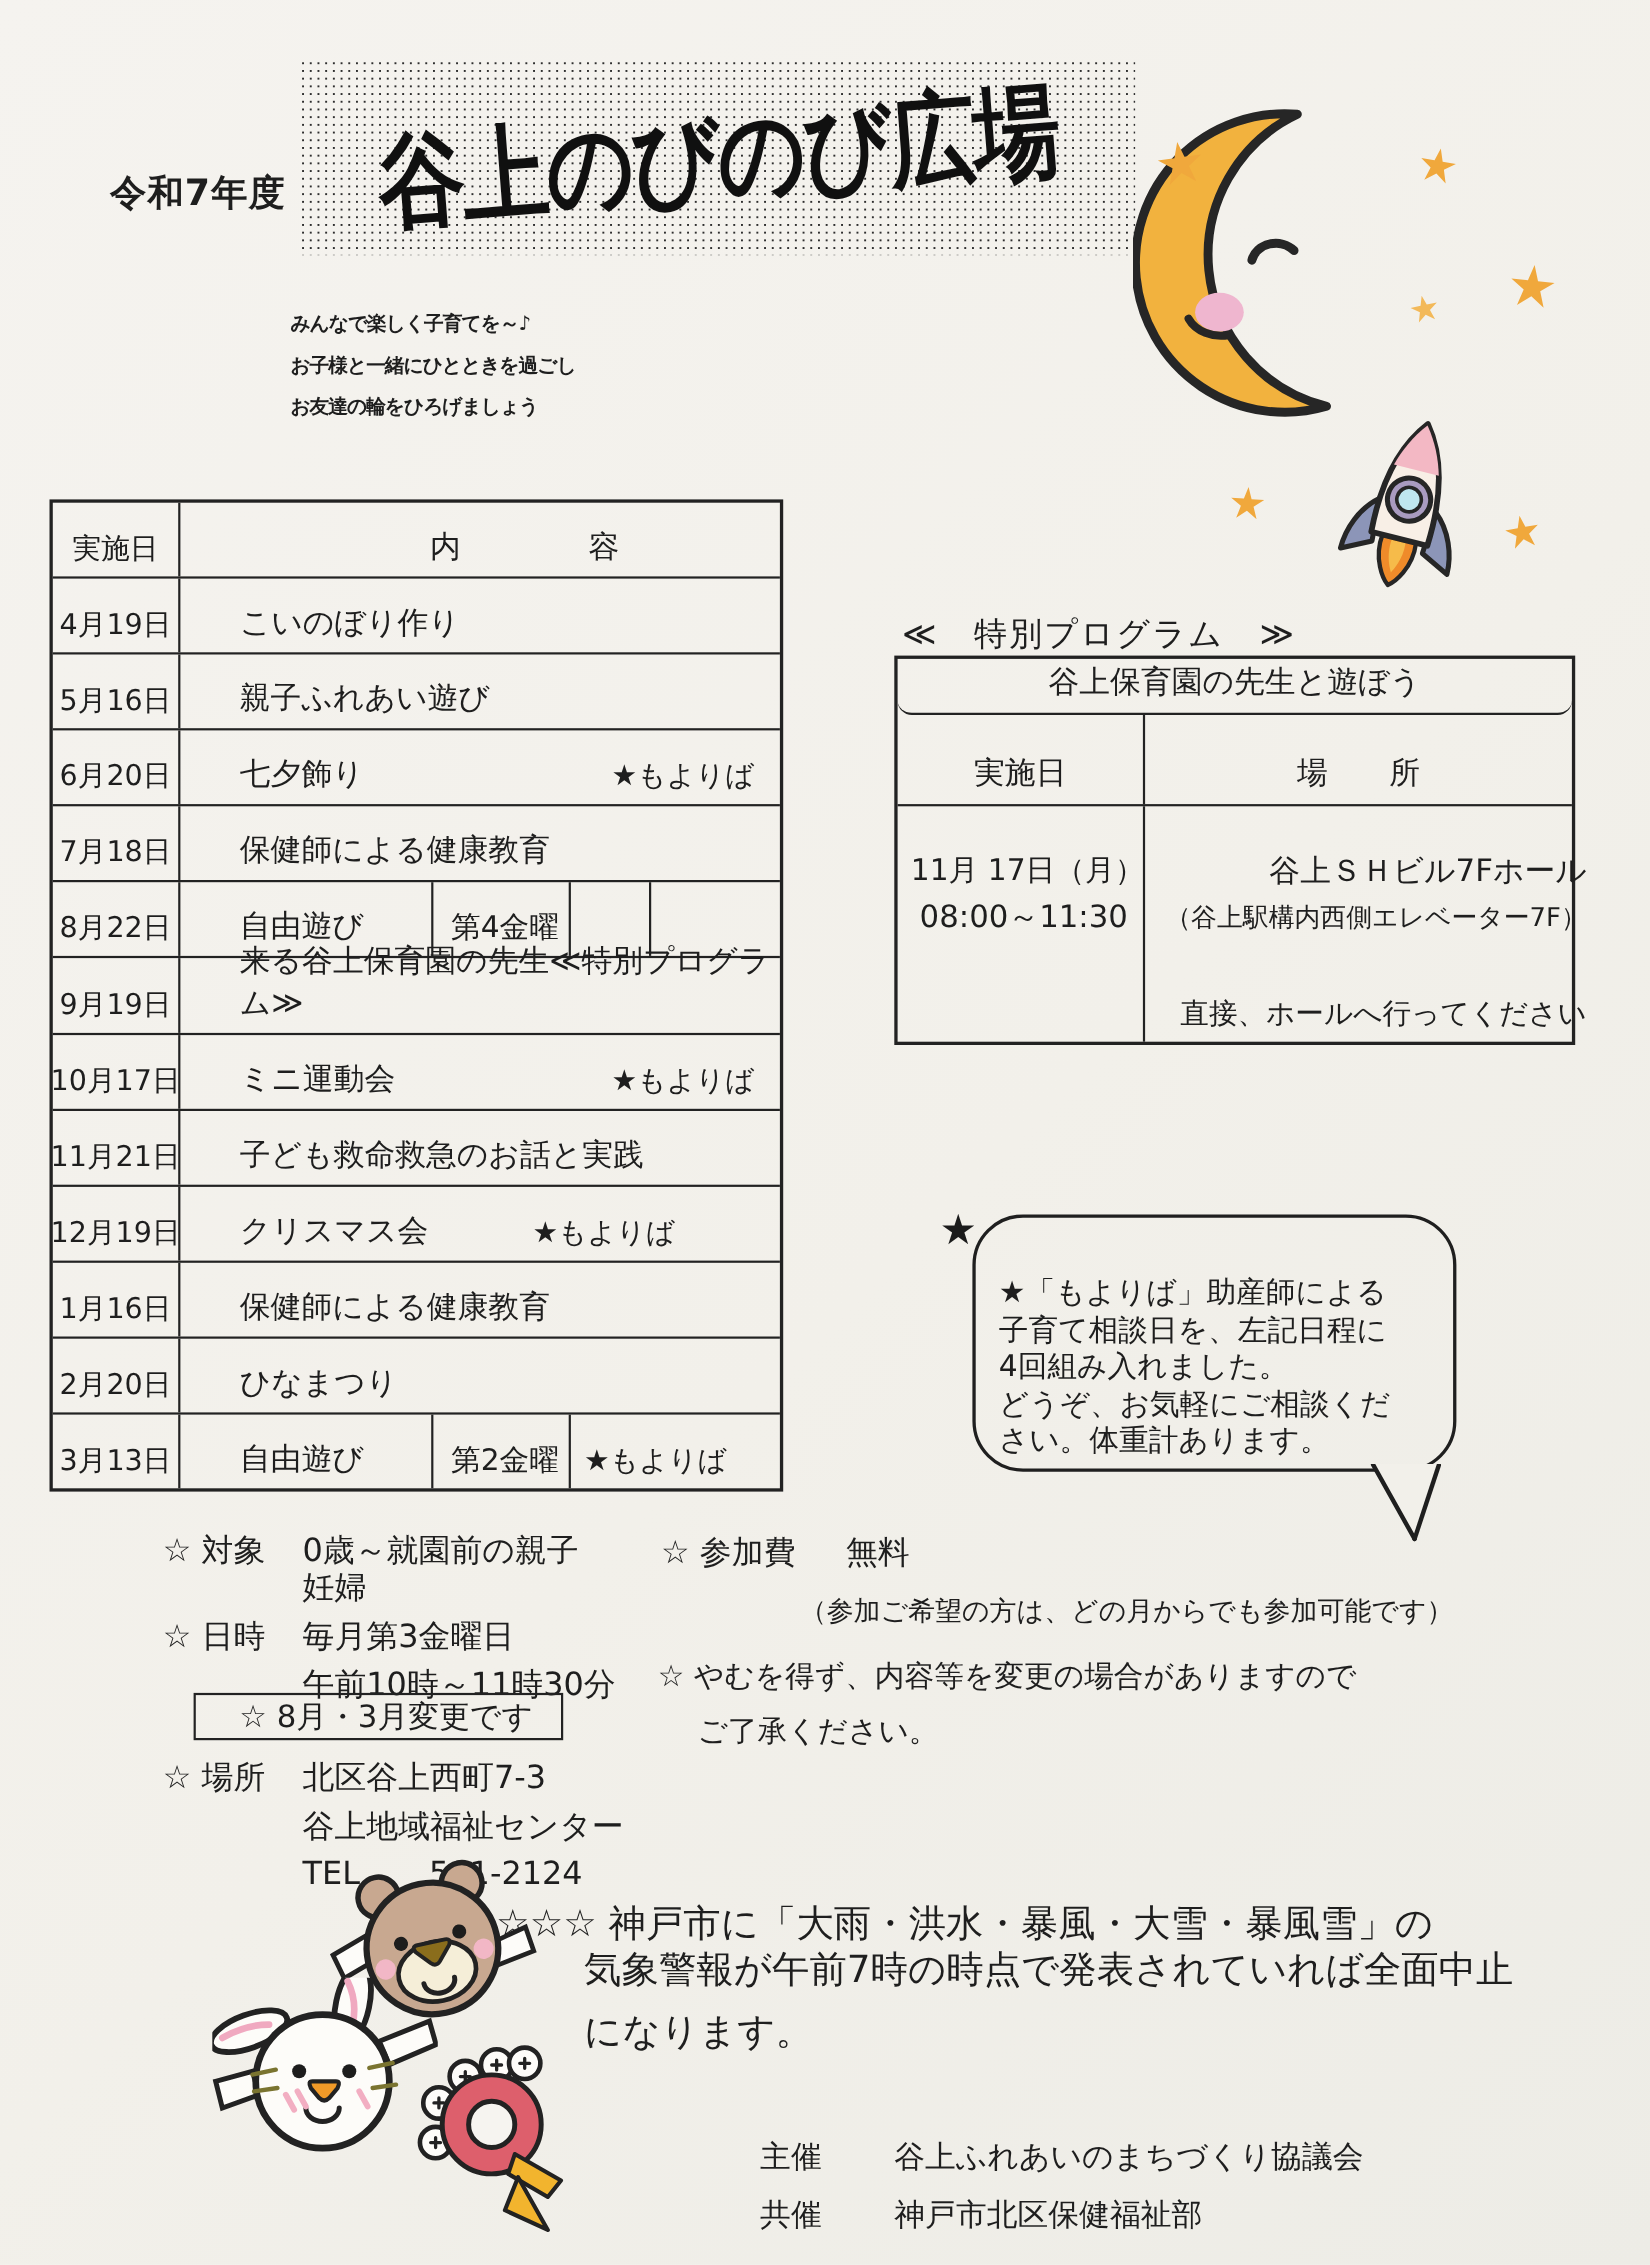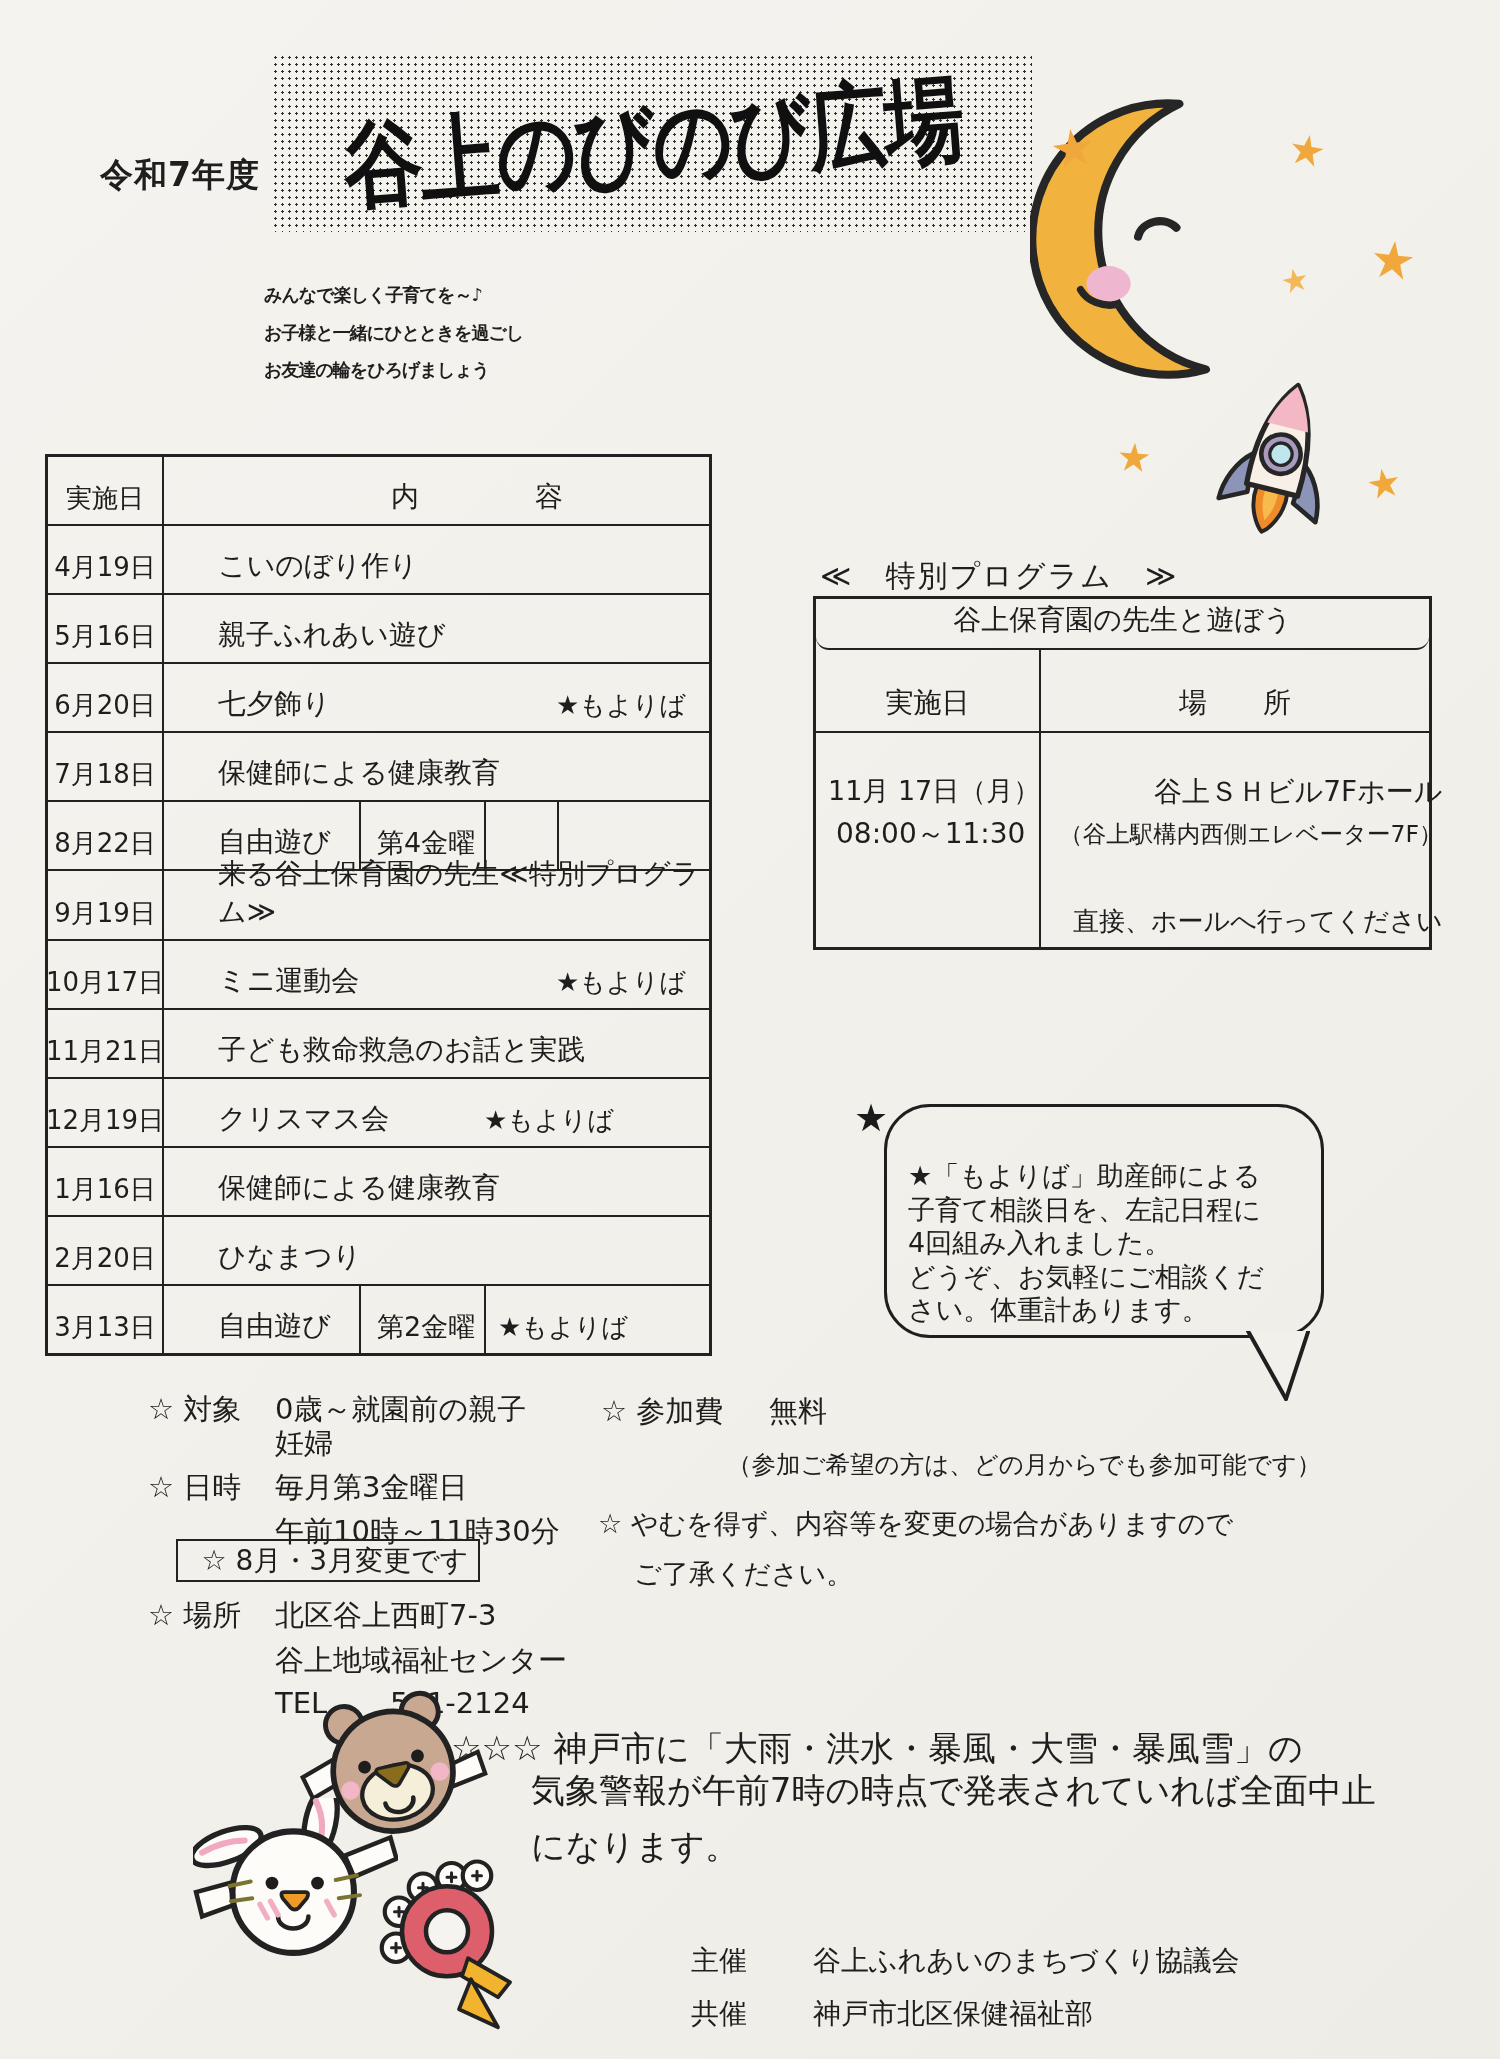--- a/index.html
+++ b/index.html
@@ -31,21 +31,21 @@
     border:3px solid #222; display:flex; flex-direction:column; font-size:28px;
   }
   .srow{flex:1; display:flex; border-bottom:2.5px solid #222; min-height:0;}
   .srow:last-child{border-bottom:none;}
   .cd{width:114px; border-right:2.5px solid #222; display:flex; align-items:flex-end;
       justify-content:center; padding-bottom:8px; font-size:26px; white-space:nowrap;}
   .cc{flex:1; position:relative; display:flex; align-items:flex-end; padding:0 0 8px 54px;}
   .cc .note{position:absolute; left:392px; bottom:8px; font-size:26px; white-space:nowrap;}
   .cc .note.dec{left:320px;}
   .cc.subr{padding:0; align-items:stretch;}
-  .sa{width:197px; border-right:2.5px solid #222; display:flex; align-items:flex-end;
+  .sa{width:230px; border-right:2.5px solid #222; display:flex; align-items:flex-end;
       padding:0 0 8px 54px; box-sizing:border-box;}
   .sb{width:125px; border-right:2.5px solid #222; display:flex; align-items:flex-end;
       padding:0 0 8px 16px; box-sizing:border-box; font-size:27px;}
   .sc{display:flex; align-items:flex-end; padding:0 0 8px 12px; box-sizing:border-box;
       font-size:26px; white-space:nowrap;}
   .sc.bord{width:73px; border-right:2.5px solid #222;}
   .sfill{flex:1;}
   .hd-a{position:absolute; left:227px; bottom:8px;}
   .hd-b{position:absolute; left:371px; bottom:8px;}
   
@@ -74,21 +74,21 @@
   .bubble{
     left:884px; top:1104px; width:440px; height:234px; box-sizing:border-box;
     border:3.5px solid #1f1f1f; border-radius:46px;
     padding:52px 0 0 21px; font-size:27px; line-height:33.5px; background:transparent;
   }
   .btail{left:1246px; top:1331px;}
   
   .dl{display:flex; white-space:nowrap; font-size:29px;}
   .dl .lab{display:inline-block;}
   .notebox{
-    left:176px; top:1539px; width:304px; height:43px; box-sizing:border-box;
+    left:176px; top:1539px; width:336px; height:43px; box-sizing:border-box;
     border:2.5px solid #222; display:flex; align-items:center; justify-content:center;
     font-size:28px; padding-left:14px; white-space:nowrap;
   }
   .warn{font-size:34px; white-space:nowrap;}
   .org{font-size:28px; white-space:nowrap; display:flex;}
   .org .lab{width:122px;}
 </style>
 </head>
 <body>
 

